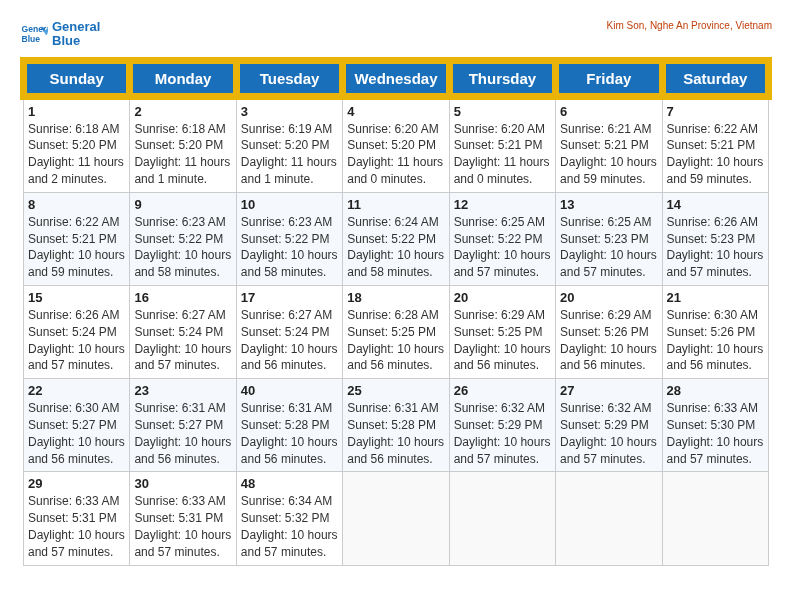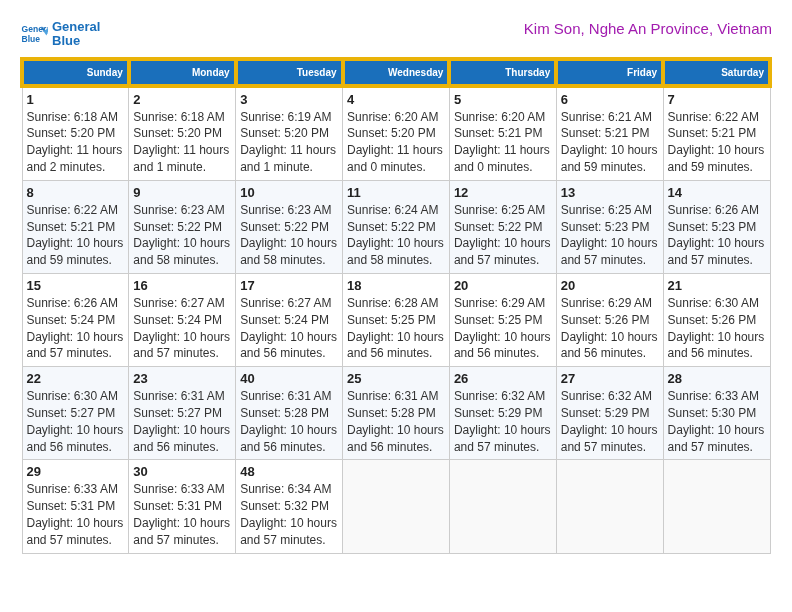--- a/index.html
+++ b/index.html
@@ -28,37 +28,37 @@
     .title-block {
       text-align: right;
     }
     .month-title {
       font-size: 32px;
       font-weight: bold;
       color: #222;
       line-height: 1.1;
     }
     .location-title {
-      font-size: 15px;
-      color: #a21caf;
+      font-size: 10px;
+      color: #c2410c;
     }
     .calendar-table {
       width: 100%;
       border-collapse: collapse;
       margin-top: 8px;
       font-size: 11px;
     }
     .calendar-table th {
       background: #1a6fbb;
       color: #fff;
-      font-size: 10px;
+      font-size: 15px;
       font-weight: bold;
       padding: 6px 4px;
-      text-align: right;
-      border: 4px solid #eab308;
+      text-align: center;
+      border: 7px solid #eab308;
     }
     .calendar-table td {
       border: 1px solid #ccc;
       vertical-align: top;
       padding: 4px 4px;
       min-height: 80px;
       width: calc(100% / 7);
     }
     .day-num {
       font-size: 13px;

